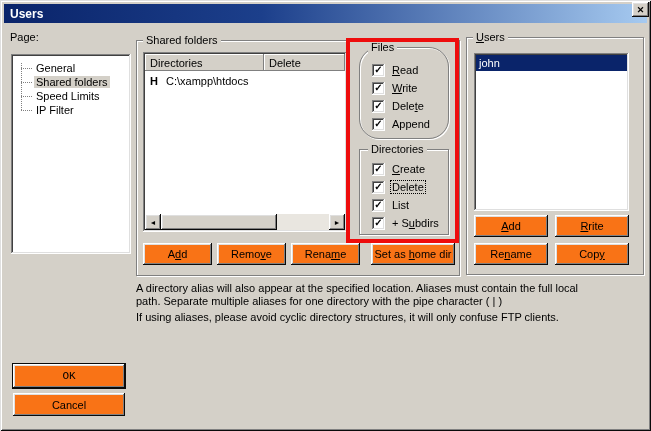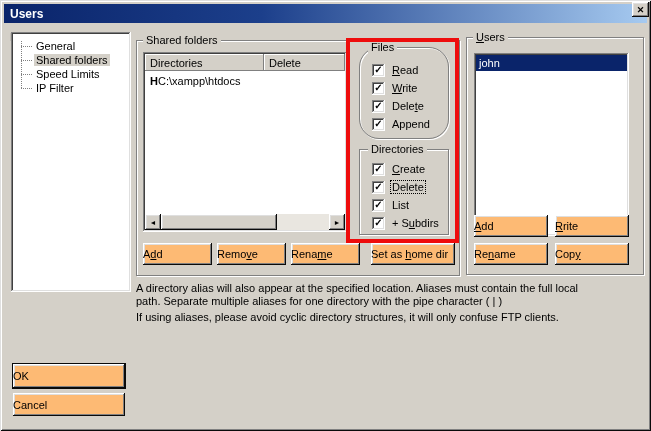--- a/index.html
+++ b/index.html
@@ -22,50 +22,51 @@
     box-shadow: inset -1px -1px #0a0a0a, inset 1px 1px #fff, inset -2px -2px #808080, inset 2px 2px #dfdfdf;
     display:flex; align-items:center; justify-content:center; font-size:9px; font-weight:bold; color:#000;
     font-family:"Liberation Sans", sans-serif;
   }
   
   .sunken {
     background:#fff;
     box-shadow: inset -1px -1px #ffffff, inset 1px 1px #808080, inset -2px -2px #dfdfdf, inset 2px 2px #404040;
   }
   .btn {
-    position:absolute; background:#fdba74; border:0; padding:0;
+    position:absolute; background:#f97316; border:0; padding:0;
     box-shadow: inset -1px -1px #0a0a0a, inset 1px 1px #ffffff, inset -2px -2px #808080, inset 2px 2px #dfdfdf;
-    display:flex; align-items:center; 
+    display:flex; align-items:center; justify-content:center;
     font-family:"Liberation Sans", sans-serif; font-size:11px; color:#000;
   }
   .btn.default {
     box-shadow: inset -1px -1px #0a0a0a, inset 1px 1px #ffffff, inset -2px -2px #808080, inset 2px 2px #dfdfdf,
                 0 0 0 1px #0a0a0a;
+    font-family: Liberation Mono, monospace;
   }
   .groupbox { position:absolute; border:1px solid #808080; box-shadow: inset 1px 1px 0 #ffffff, 1px 1px 0 #ffffff; }
   .caption { position:absolute; top:-7px; background:#d4d0c8; padding:0 3px; line-height:13px; white-space:nowrap; }
   .u { text-decoration:underline; }
   
   .page-label { position:absolute; left:10px; top:31px; }
-  .page-list  { position:absolute; left:11px; top:32px; width:120px; height:260px; }
+  .page-list  { position:absolute; left:11px; top:54px; width:120px; height:200px; }
   .tree-vline { position:absolute; left:10px; top:9px; height:47px; border-left:1px dotted #808080; }
   .tree-item  { position:absolute; left:10px; height:14px; display:flex; align-items:center; cursor:default; }
   .tree-stub  { width:11px; height:0; border-top:1px dotted #808080; flex:none; }
   .tree-label { padding:0 2px; margin-left:2px; white-space:nowrap; }
   .tree-item.sel .tree-label { background:#d4d0c8; }
   
   .dir-list { position:absolute; left:143px; top:52px; width:204px; height:180px; }
   .hdr-row { position:absolute; left:2px; top:2px; right:2px; height:17px; display:flex; }
   .col-hdr {
     background:#d4d0c8; height:17px; display:flex; align-items:center; padding-left:5px;
     box-shadow: inset -1px -1px #808080, inset 1px 1px #ffffff;
   }
   .dir-row { position:absolute; left:2px; top:21px; right:2px; height:15px; display:flex; align-items:center; }
   .home-flag { font-weight:bold; margin-left:5px; }
-  .dir-path { }
+  .dir-path { margin-left:8px; }
   
   .hscroll { position:absolute; left:2px; right:2px; bottom:2px; height:16px; background:#e9e6e0; }
   .scroll-btn {
     position:absolute; top:0; width:16px; height:16px; background:#d4d0c8; border:0; padding:0;
     box-shadow: inset -1px -1px #0a0a0a, inset 1px 1px #ffffff, inset -2px -2px #808080, inset 2px 2px #dfdfdf;
     display:flex; align-items:center; justify-content:center; font-size:7px; color:#000;
   }
   .scroll-thumb {
     position:absolute; left:16px; top:0; width:116px; height:16px; background:#d4d0c8;
     box-shadow: inset -1px -1px #0a0a0a, inset 1px 1px #ffffff, inset -2px -2px #808080, inset 2px 2px #dfdfdf;
@@ -74,21 +75,21 @@
   .chk-row { position:absolute; left:12px; height:14px; display:flex; align-items:center; }
   .checkbox {
     width:13px; height:13px; background:#fff; flex:none;
     box-shadow: inset -1px -1px #ffffff, inset 1px 1px #808080, inset -2px -2px #dfdfdf, inset 2px 2px #404040;
     display:flex; align-items:center; justify-content:center;
   }
   .checkmark { font-size:10px; font-weight:bold; margin-top:-1px; }
   .chk-label { margin-left:6px; white-space:nowrap; padding:0 1px; }
   .chk-label.focused { outline:1px dotted #000; }
   
-  .users-list { position:absolute; left:474px; top:53px; width:155px; height:183px; }
+  .users-list { position:absolute; left:474px; top:53px; width:155px; height:158px; }
   .user-row { position:absolute; left:2px; top:2px; right:2px; height:16px; display:flex; align-items:center; padding-left:3px; }
   .user-row.sel { background:#0a246a; color:#fff; }
   
   .help-line { position:absolute; left:136px; white-space:nowrap; }
   .red-box { position:absolute; left:346px; top:38px; width:113px; height:205px; border:4px solid #ee0c0c; z-index:50; pointer-events:none; }
 </style>
 </head>
 <body>
 
 <div class="window">

